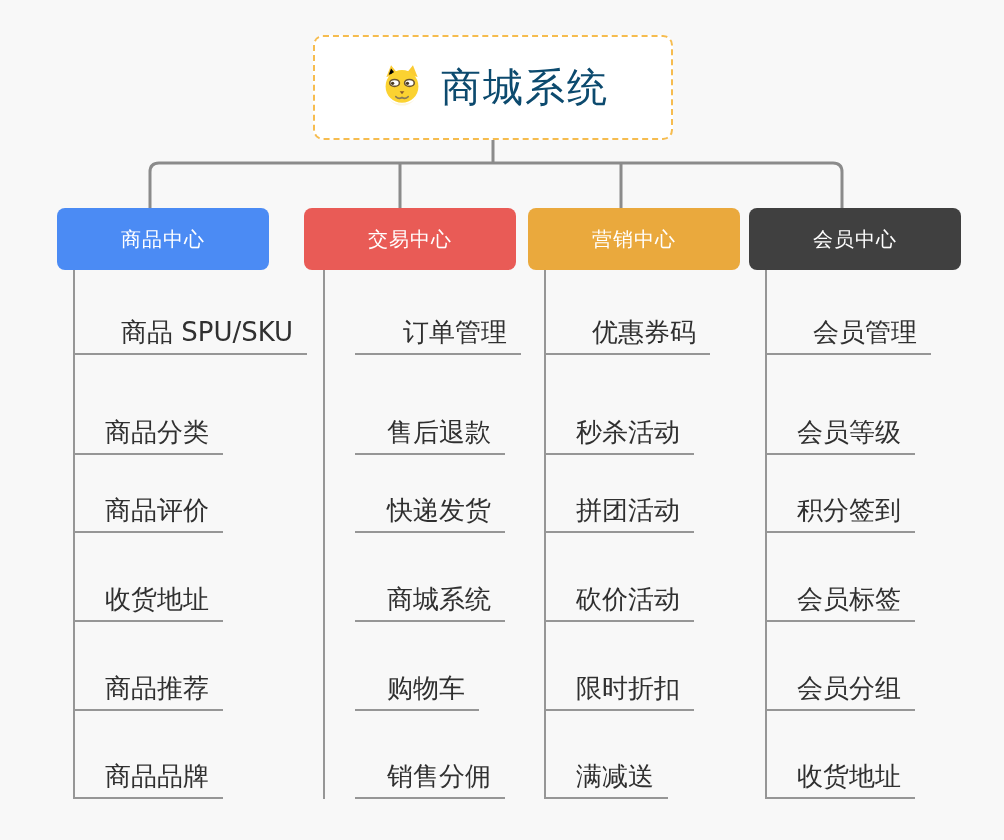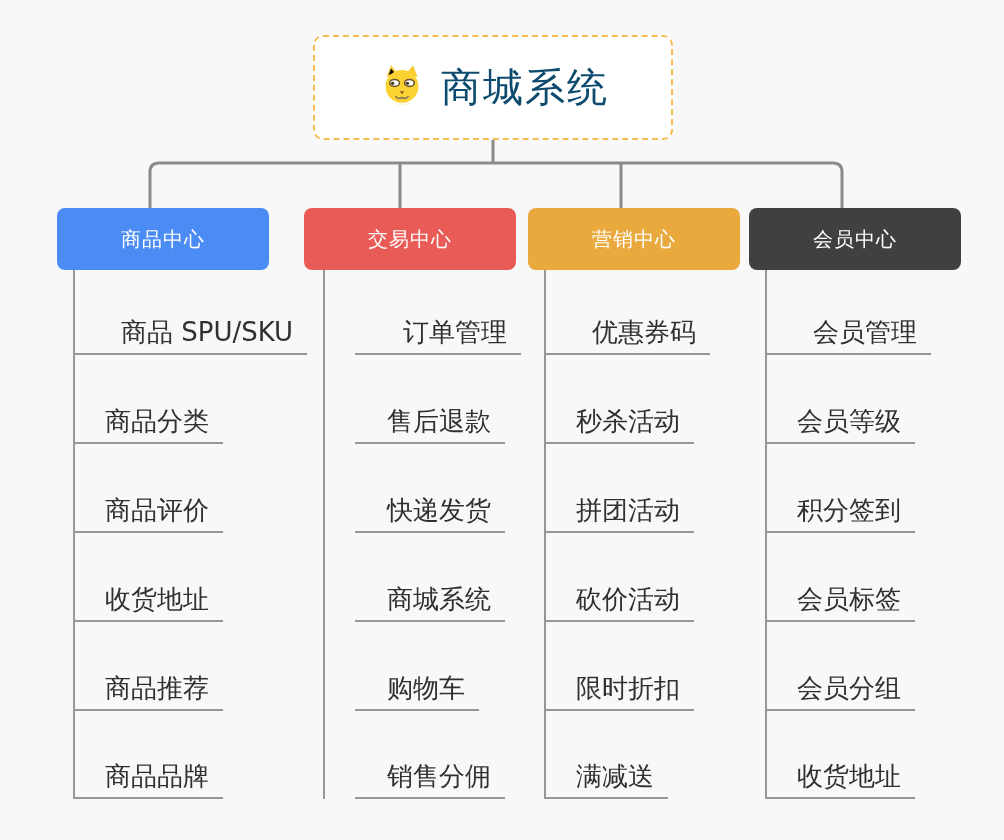--- a/index.html
+++ b/index.html
@@ -86,21 +86,21 @@
     color: #303030;
     padding: 0 14px 3px 32px;
     border-bottom: 2px solid #969696;
     white-space: nowrap;
   }
   .col0 .tree-item { left: 73px; }
   .col1 .tree-item { left: 323px; margin-left: 32px; }
   .col2 .tree-item { left: 544px; }
   .col3 .tree-item { left: 765px; }
   .r0 { top: 314px; padding-left: 48px; }
-  .r1 { top: 403px; }
+  .r1 { top: 414px; }
   .r2 { top: 492px; text-align: right; }
   .r3 { top: 581px; }
   .r4 { top: 670px; }
   .r5 { top: 758px; }
 </style>
 </head>
 <body>
 
 <div id="canvas">
 

